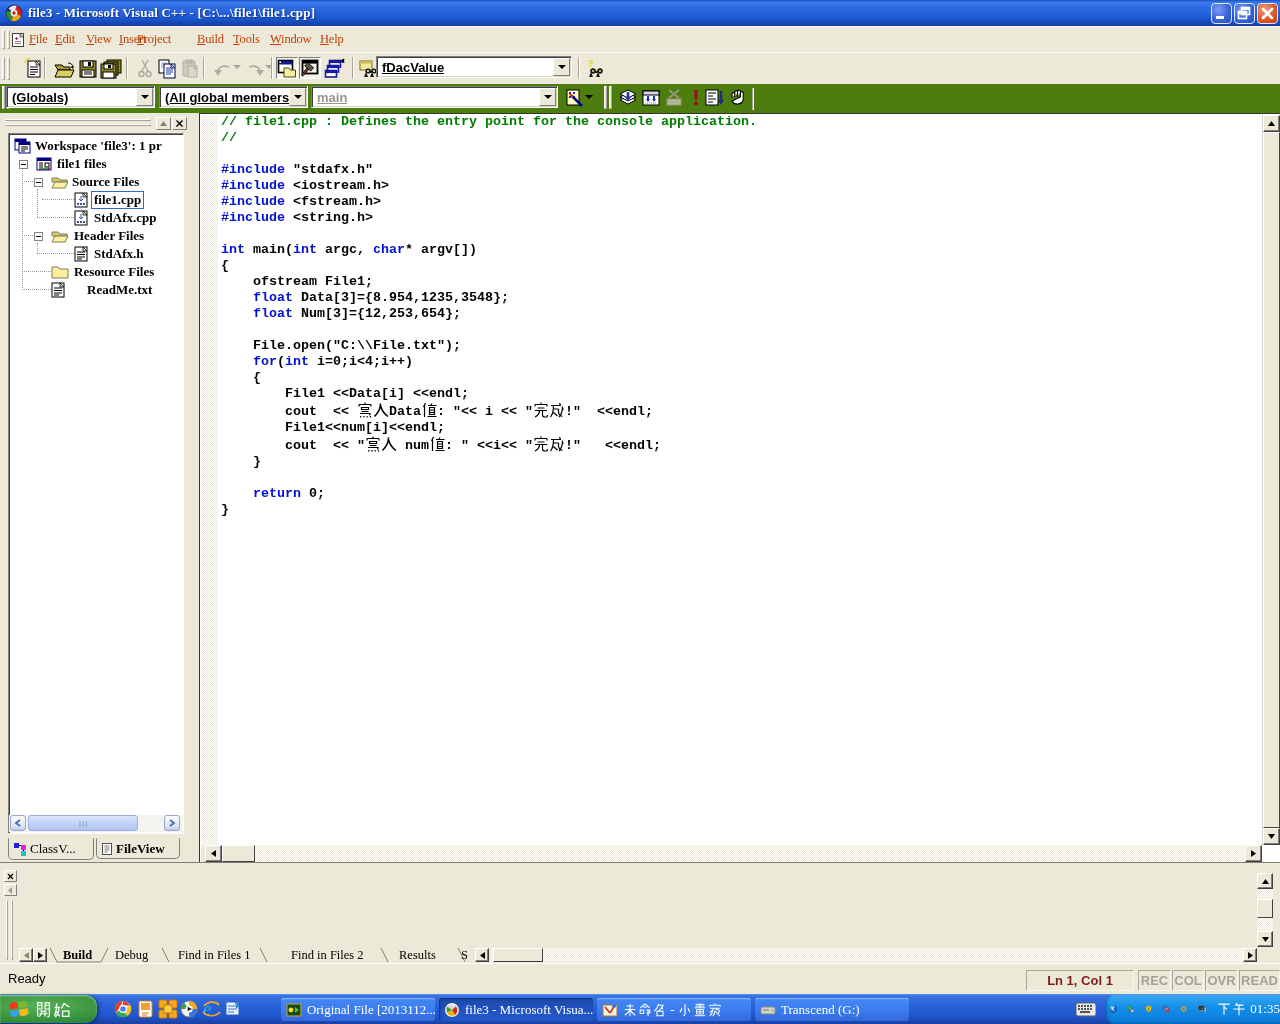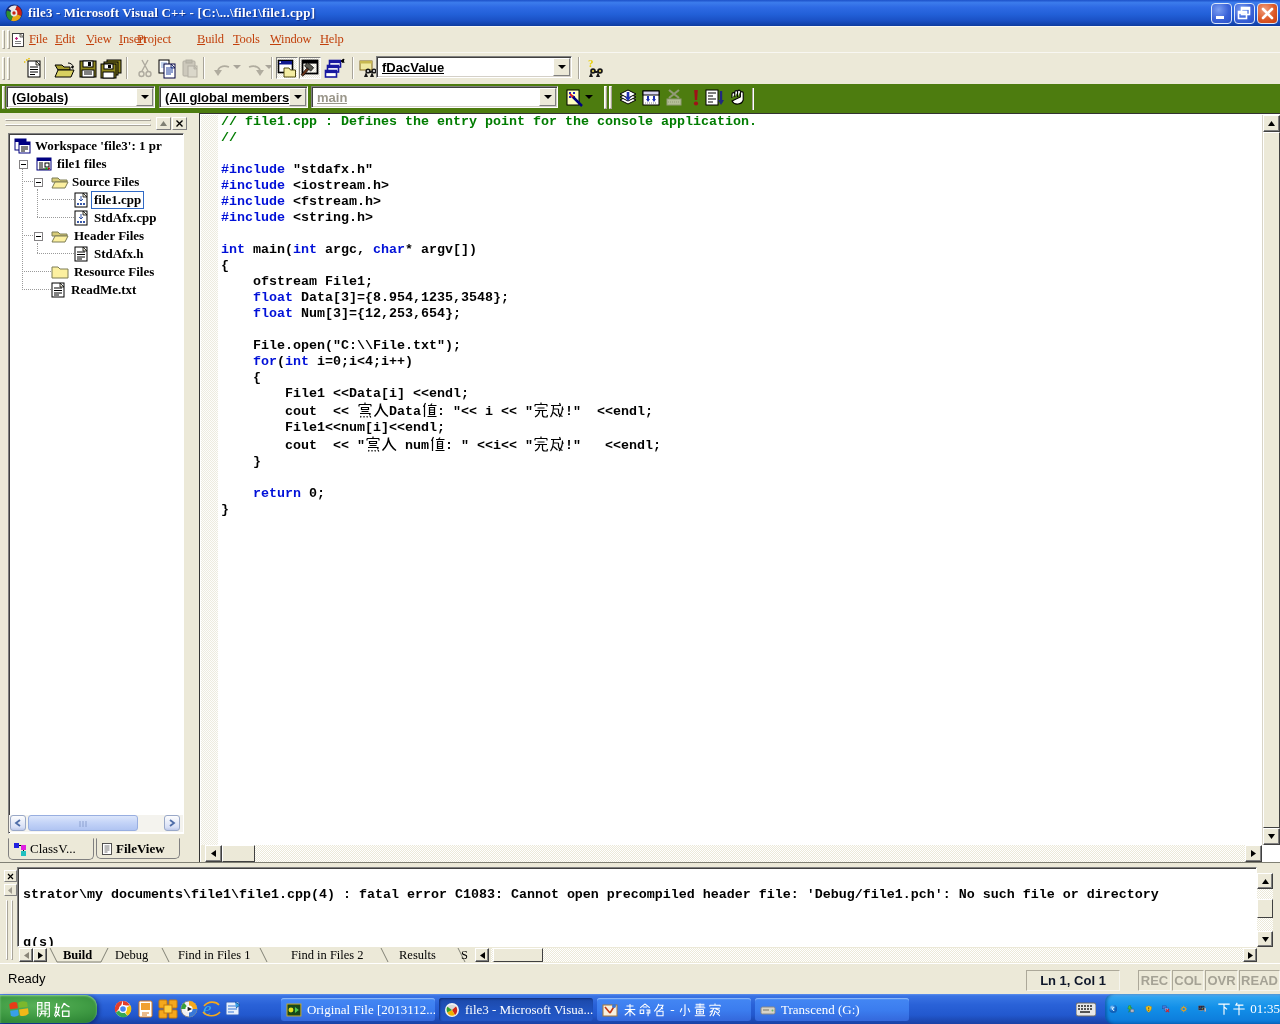--- a/index.html
+++ b/index.html
@@ -519,21 +519,21 @@
           <path d="M1 2 h6 l2 2 h8 v9 h-16 z" fill="#fcf0a0" stroke="#7c7c54"></path>
         </svg>
         <span style="margin-left:5px">Resource Files</span>
       </div>
   <div class="trow" style="top:147px;left:42px">
         <svg width="15" height="16" viewBox="0 0 15 16">
           <rect x="1" y="1" width="12" height="14" fill="#fff" stroke="#000"></rect>
           <path d="M9 1 l4 4 h-4 z" fill="#ece9d8" stroke="#000" stroke-width=".8"></path>
           <path d="M3 6 h8 M3 8.5 h8 M3 11 h8 M3 13 h5" stroke="#000"></path>
         </svg>
-        <span style="margin-left:5px">ReadMe.txt</span>
+        <span style="margin-left:21px">ReadMe.txt</span>
       </div>
 
   <div class="abs" style="left:0;top:681px;width:174px;height:17px;background:#f4f3ee;">
    <div class="abs" style="left:1px;top:0;width:16px;height:16px;border-radius:3px;background:linear-gradient(180deg,#fdfdfd,#d7dff6 80%,#bcc8ea);border:1px solid #99a8c8;display:flex;align-items:center;justify-content:center">
           <svg width="8" height="8">
             <path d="M6 1 L2 4 L6 7" fill="none" stroke="#4d6ca8" stroke-width="1.8"></path>
           </svg>
         </div>
    <div class="abs" style="left:19px;top:0;width:110px;height:16px;border-radius:3px;background:linear-gradient(180deg,#dce6fb,#c3d3f7 50%,#b0c4f2);border:1px solid #98aee0"><svg width="110" height="16">
             <path d="M51 5 v6 M54 5 v6 M57 5 v6" stroke="#8ba0d0"></path>
@@ -650,24 +650,20 @@
         <path d="M1 1 L6 6 M6 1 L1 6" stroke="#000" stroke-width="1.2"></path>
       </svg>
     </div>
  <div class="abs" style="left:4px;top:18px;width:13px;height:12px;border:1px solid;border-color:#fff #808080 #808080 #fff;background:#ece9d8;display:flex;align-items:center;justify-content:center">
       <svg width="7" height="7">
         <path d="M5 0 v7 L1 3.5 Z" fill="#a09c90"></path>
       </svg>
     </div>
  <div class="grip" style="left:6px;top:34px;width:2px;height:60px"></div>
  <div class="grip" style="left:11px;top:34px;width:2px;height:60px"></div>
- <div id="outbox">
-  <pre style="position:absolute;left:5px;top:19px">strator\my documents\file1\file1.cpp(4) : fatal error C1083: Cannot open precompiled header file: 'Debug/file1.pch': No such file or directory</pre>
-  <pre style="position:absolute;left:5px;top:67px">g(s)</pre>
- </div>
 
  <div class="csb" style="left:1257px;top:1px;width:16px;height:80px">
   <div class="csbtn" style="left:0;top:6px;width:16px;height:16px">
         <svg width="7" height="7">
           <path d="M0 6 h7 L3.5 1 Z" fill="#000"></path>
         </svg>
       </div>
   <div class="abs hatch" style="left:0;top:22px;width:16px;height:42px"></div>
   <div class="abs" style="left:0;top:32px;width:16px;height:19px;background:#ece9d8;border:1px solid;border-color:#fff #404040 #404040 #fff"></div>
   <div class="csbtn" style="left:0;top:64px;width:16px;height:16px">
@@ -713,21 +709,21 @@
   <div class="csbtn" style="left:1226px;top:0;width:14px;height:14px">
         <svg width="7" height="7">
           <path d="M1 0 v7 L6 3.5 Z" fill="#000"></path>
         </svg>
       </div>
  </div>
 </div>
 
 <div id="status">
  <div class="abs" style="left:8px;top:7px;font:13px 'Liberation Sans',sans-serif;color:#000">Ready</div>
- <div class="sbox" style="left:1026px;width:94px;color:#0f172a;font-weight:bold">Ln 1, Col 1</div>
+ <div class="sbox" style="left:1026px;width:108px;color:#7f1d1d;font-weight:bold">Ln 1, Col 1</div>
  <div class="sbox" style="left:1138px;width:33px">REC</div>
  <div class="sbox" style="left:1172px;width:32px">COL</div>
  <div class="sbox" style="left:1205px;width:33px">OVR</div>
  <div class="sbox" style="left:1239px;width:41px">READ</div>
 </div>
 
 <div id="taskbar">
  <div id="startbtn">
   <svg style="margin-left:8px" width="22" height="22" viewBox="0 0 22 22">
         <g transform="rotate(-8 11 11)">

